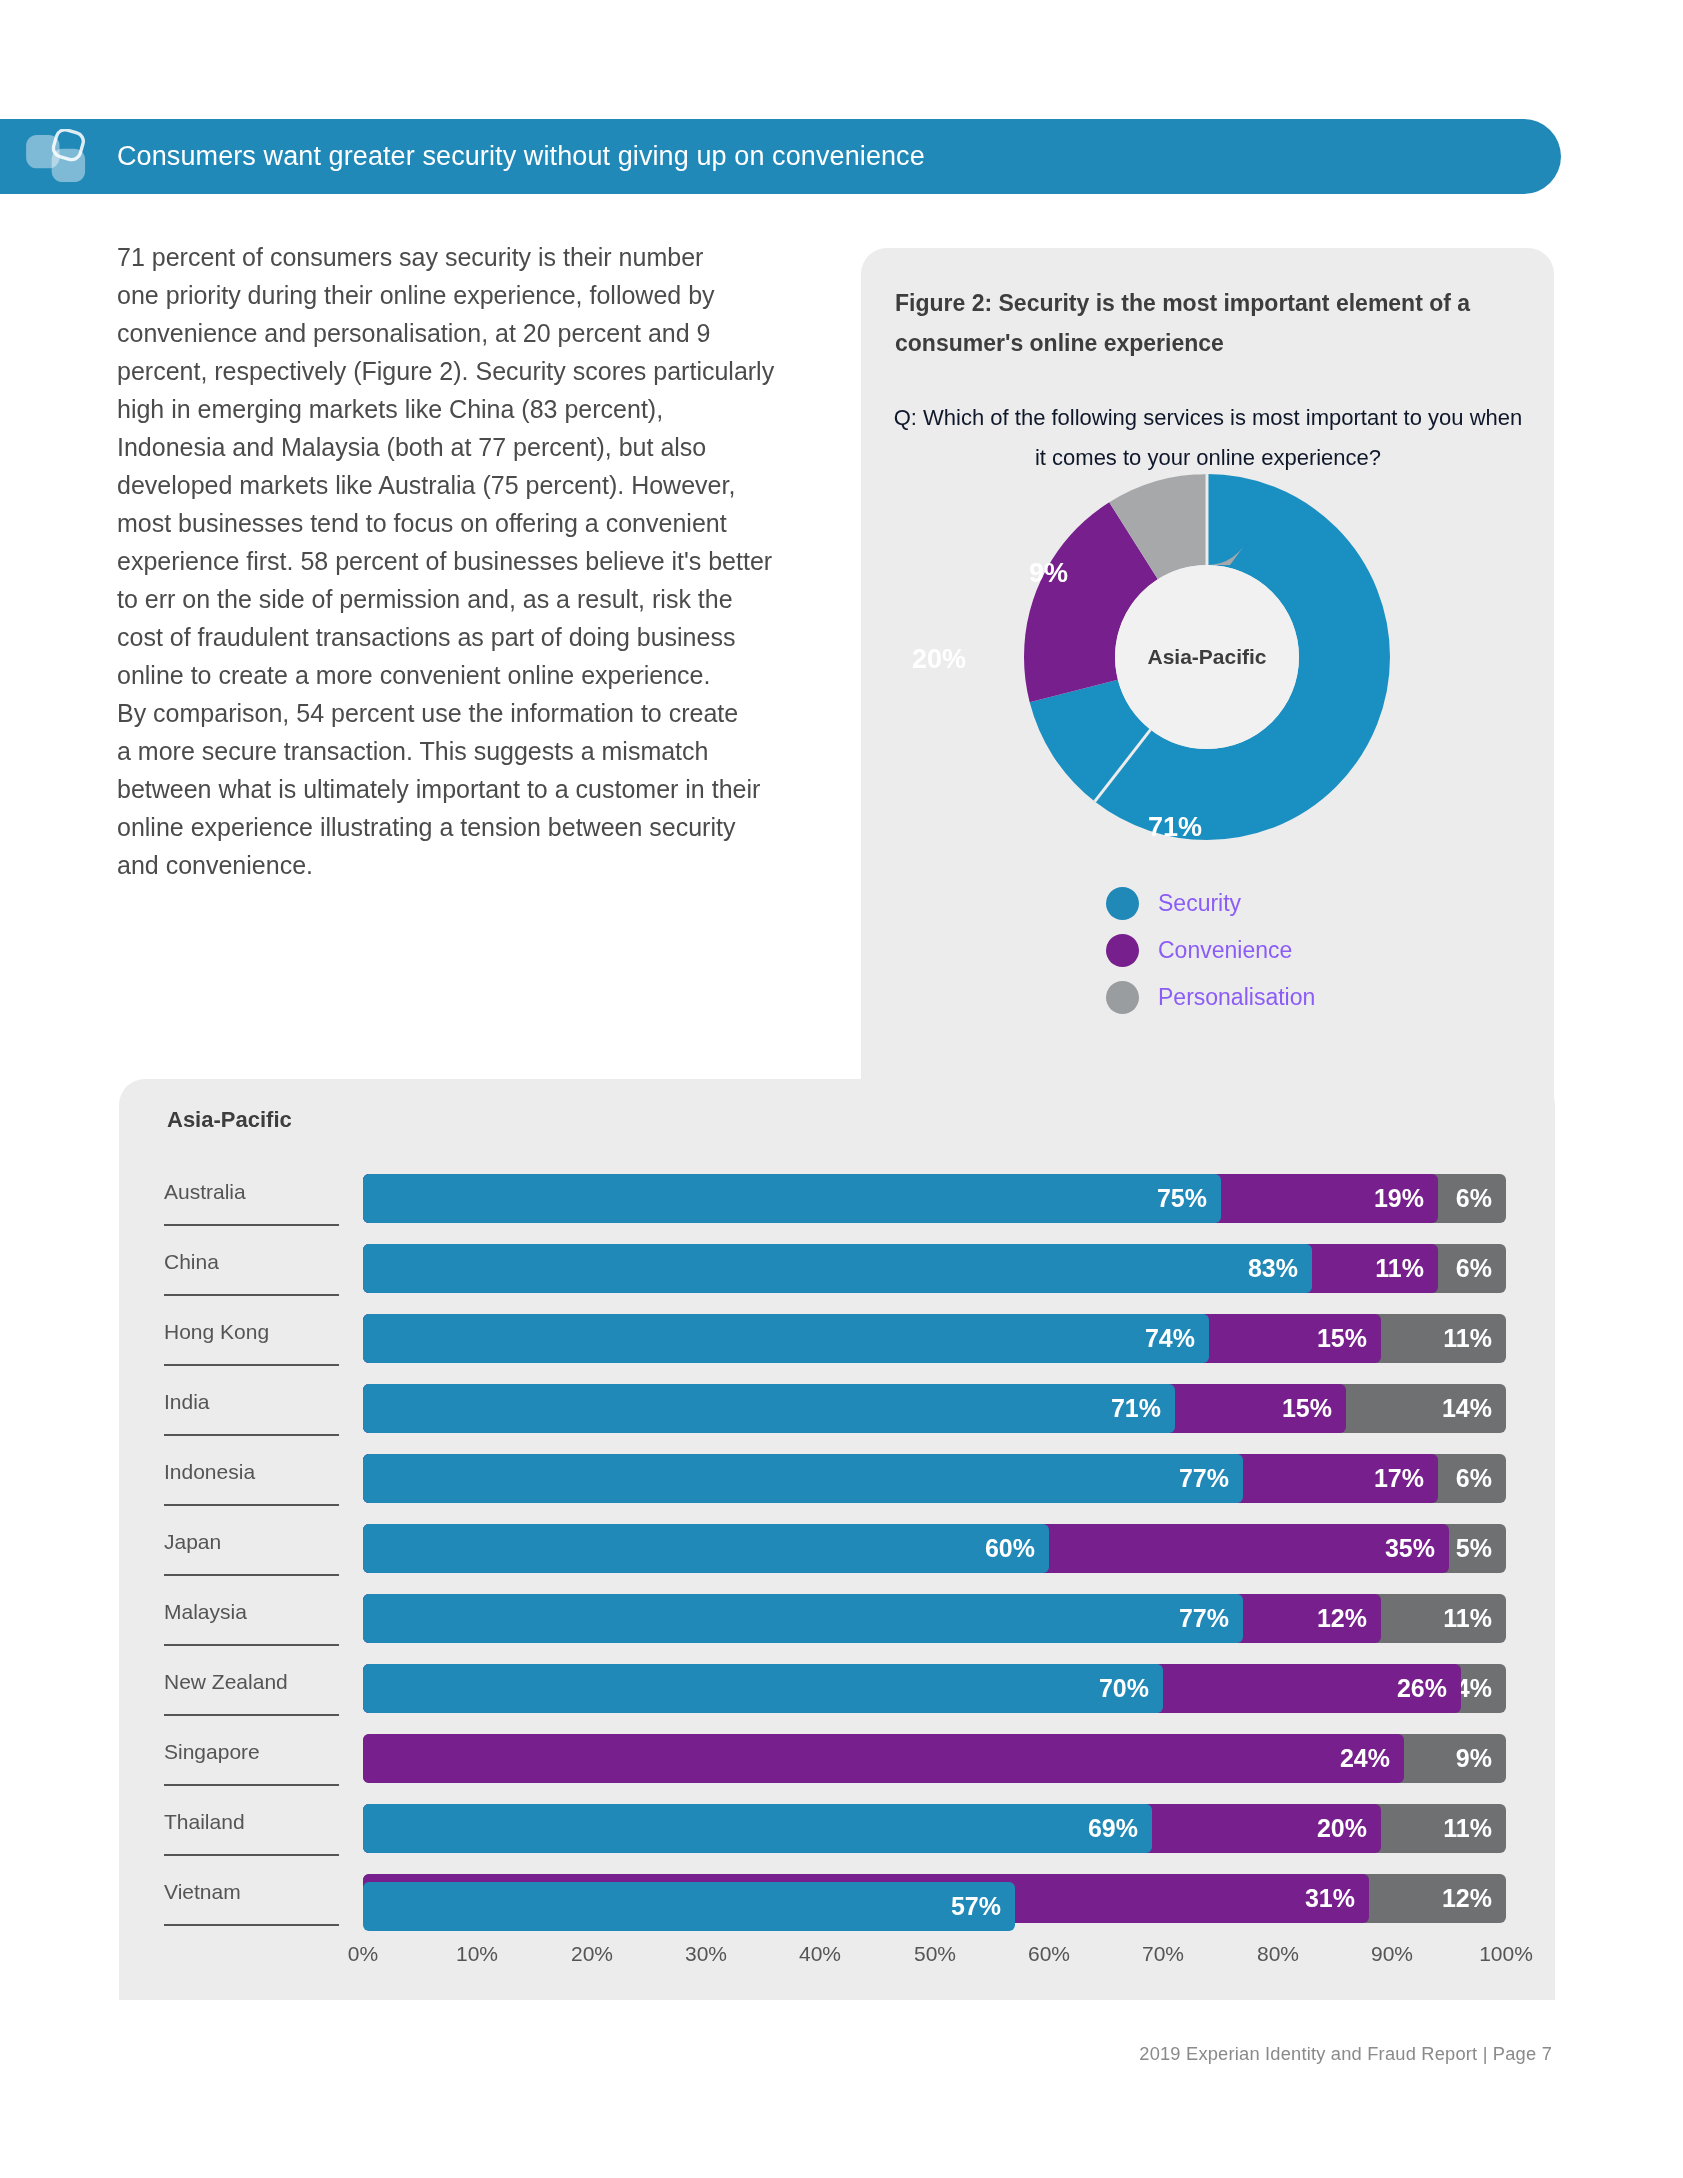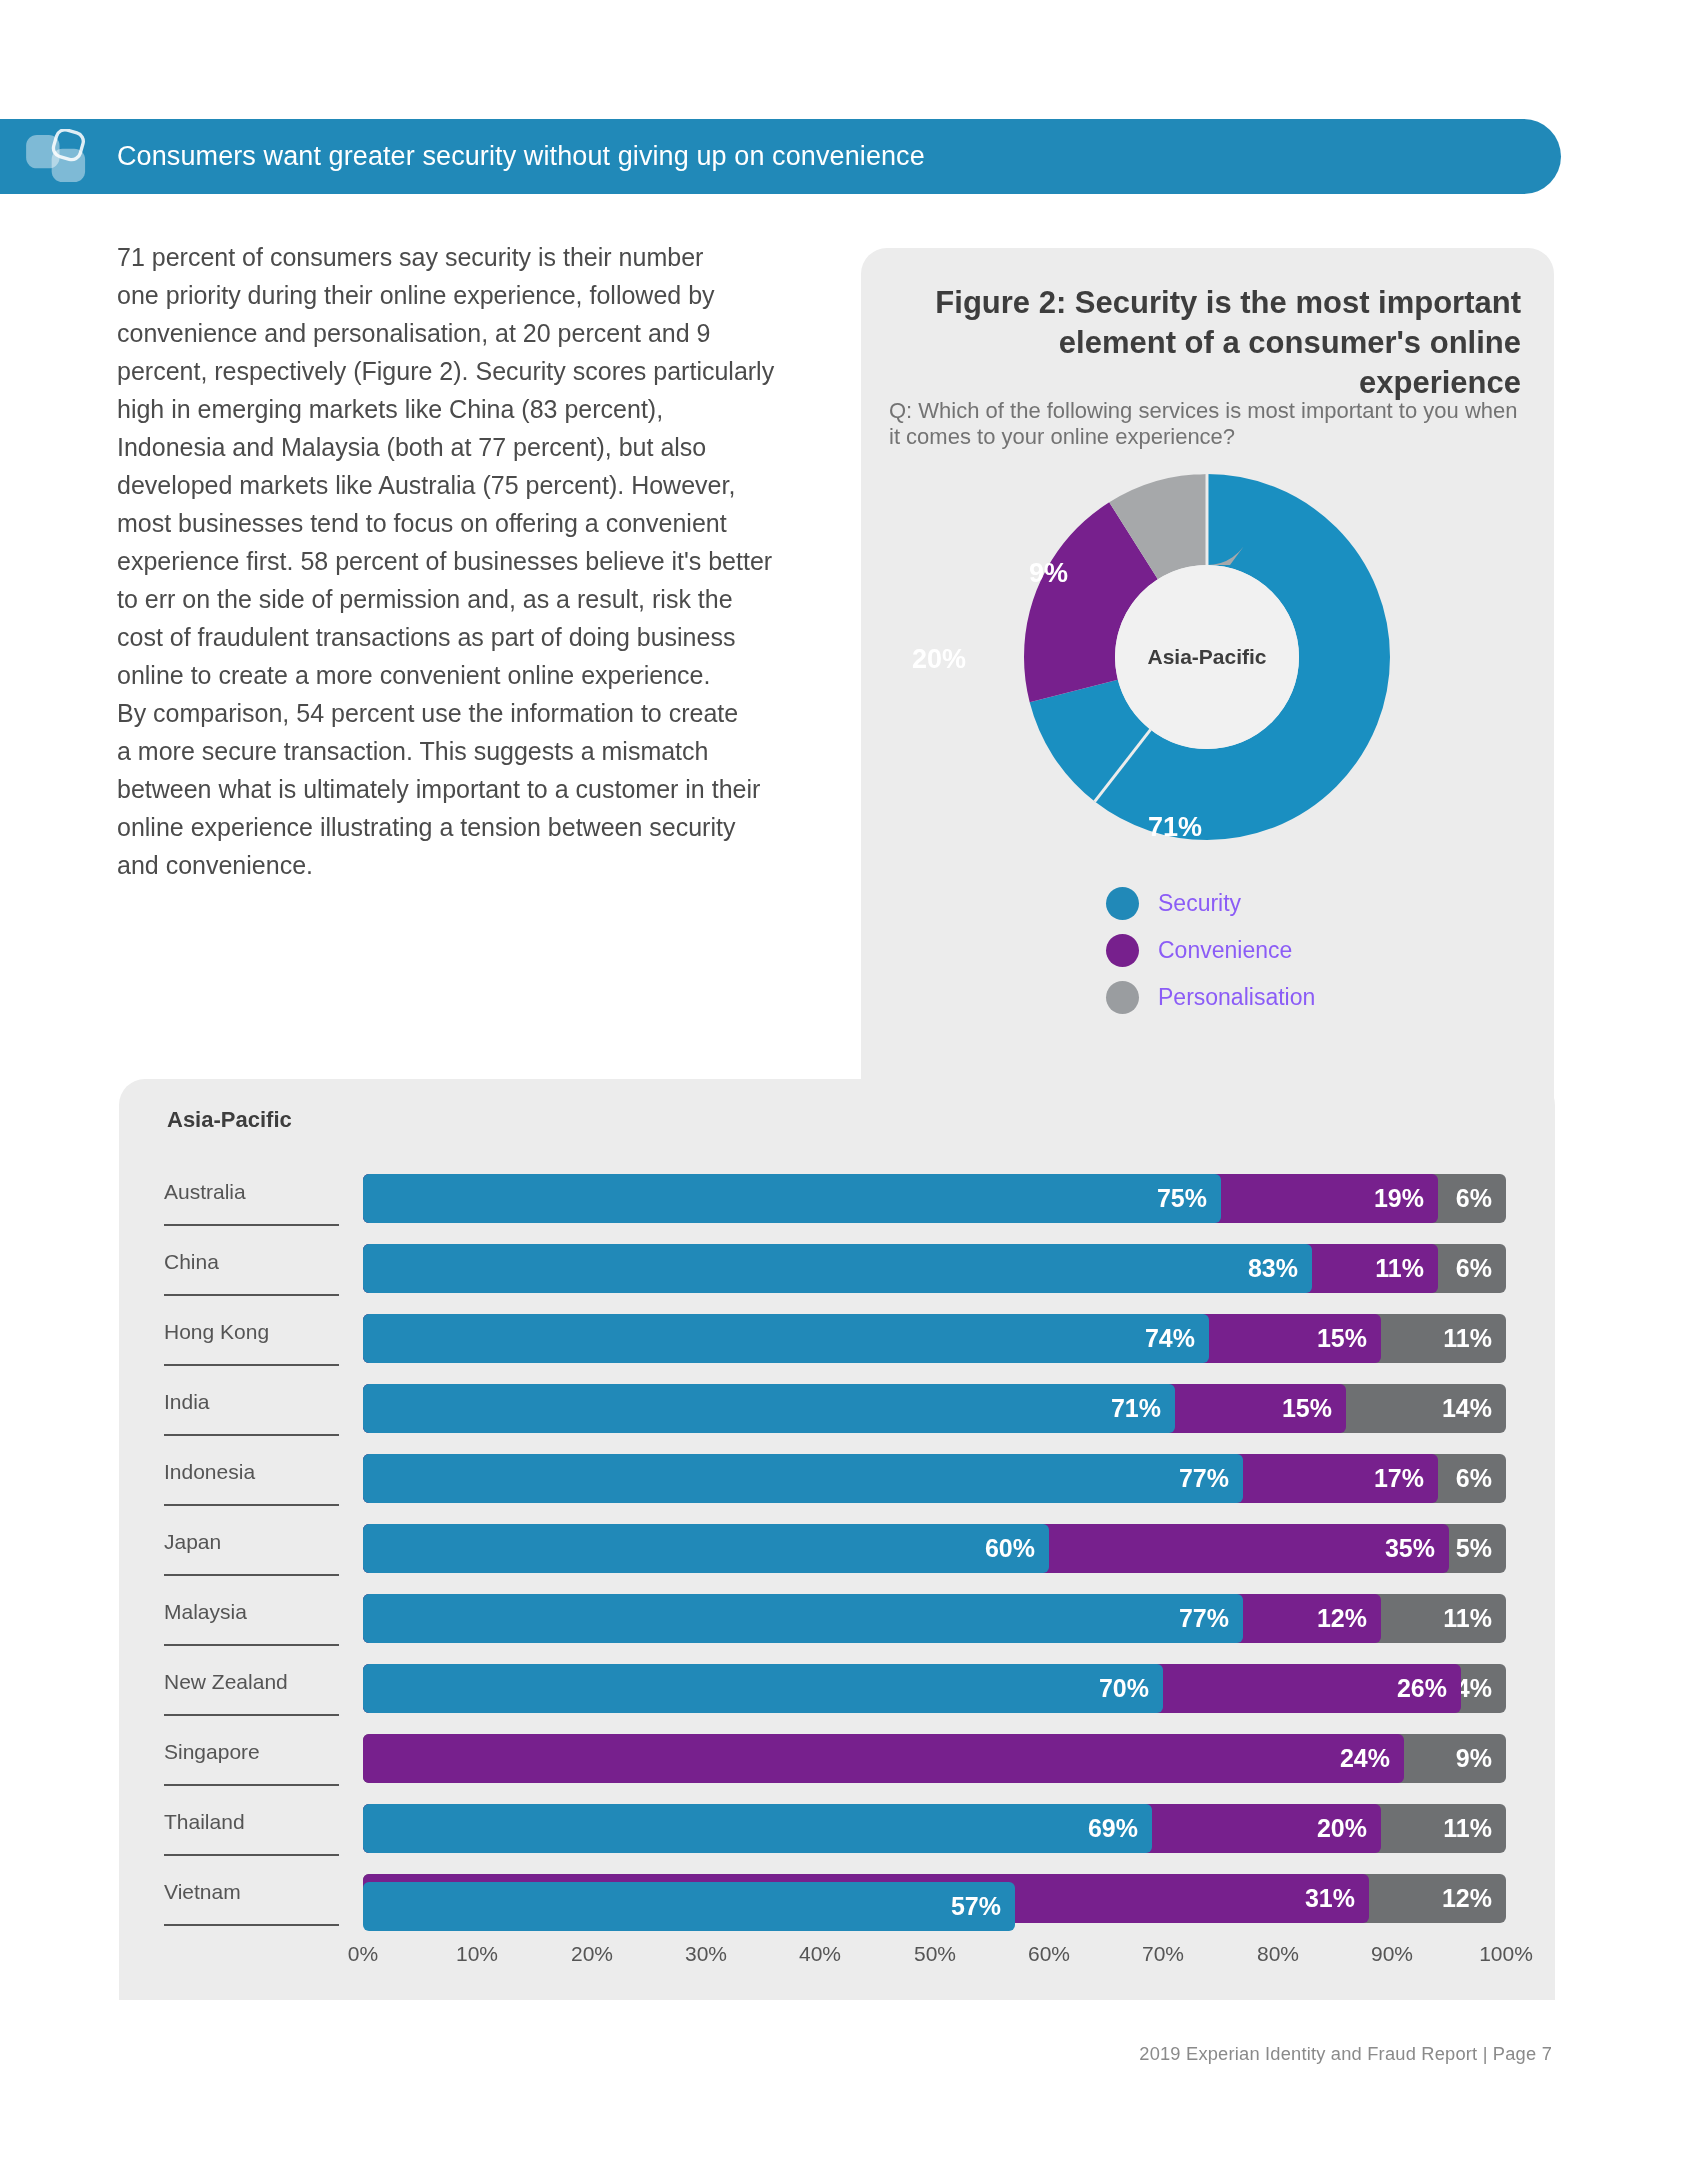--- a/index.html
+++ b/index.html
@@ -45,29 +45,29 @@
 
   
   #figure-panel{
     position:absolute; left:861px; top:248px;
     width:693px; height:861px;
     background:#ececec;
     border-radius:26px 26px 0 0;
   }
   #figure-title{
     position:absolute; left:34px; top:35px; width:626px;
-    text-align:right;
-    font-size:31px; font-weight:bold; color:#3d3d3d;
+    text-align:left;
+    font-size:23px; font-weight:bold; color:#3d3d3d;
     line-height:40px;
   }
   #figure-question{
     position:absolute; left:28px; top:150px; width:638px;
-    text-align:left;
-    font-size:22px; color:#737373;
-    line-height:26px;
+    text-align:center;
+    font-size:22px; color:#0f172a;
+    line-height:40px;
   }
   #donut-wrap{
     position:absolute; left:163px; top:226px;
     width:366px; height:366px;
   }
   #donut-svg{ display:block; }
   #donut-center-label{
     position:absolute; left:0; top:0; width:366px; height:366px;
     display:flex; align-items:center; justify-content:center;
     font-size:21px; font-weight:bold; color:#3d3d3d;

